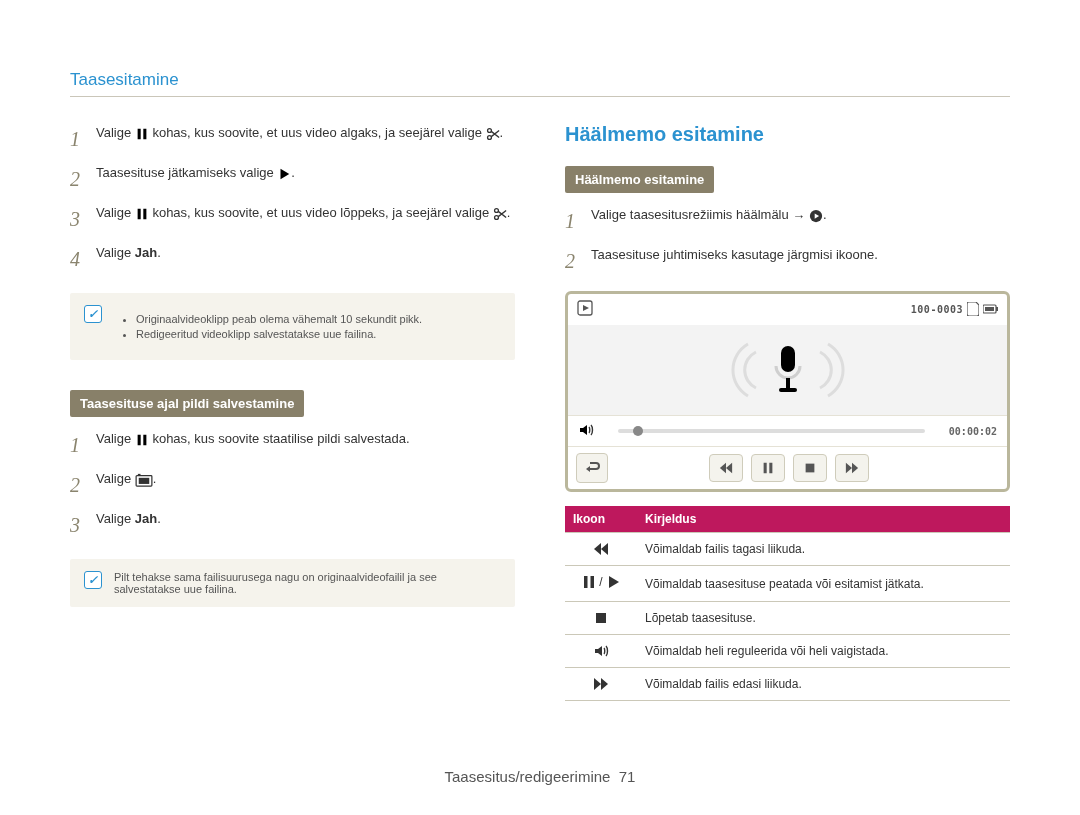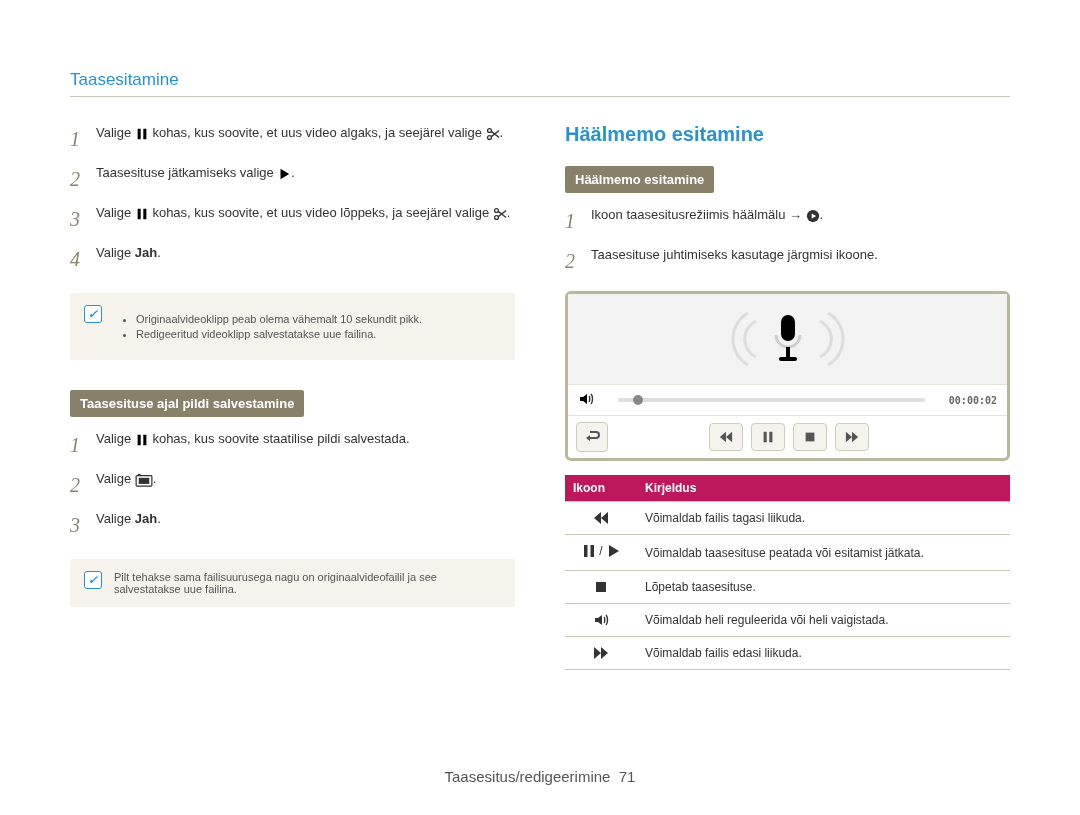--- a/index.html
+++ b/index.html
@@ -391,35 +391,49 @@
       </div>
     </div>
 
     <div class="col">
       <h2 class="section-heading">Häälmemo esitamine</h2>
       <div class="section-bar">Häälmemo esitamine</div>
       <div class="steps">
         <div class="step">
             <span class="step-num">1</span>
           <span class="step-body">
-            <span>Ikoon taasesitusrežiimis häälmälu → </span><span class="inline-icon">
+            <span>Valige taasesitusrežiimis häälmälu → </span><span class="inline-icon">
                 <svg>
                   <use href="#i-play-circ"></use>
                 </svg>
               </span><span>.</span>
           </span>
         </div>
         <div class="step">
             <span class="step-num">2</span>
           <span class="step-body">Taasesituse juhtimiseks kasutage järgmisi ikoone.</span>
         </div>
       </div>
 
       
       <div class="device">
+        <div class="dev-header">
+          <span class="dev-header-left"><svg width="18" height="16">
+                <use href="#i-play-box"></use>
+              </svg></span>
+          <span class="dev-header-right">
+            <span>100-0003</span>
+            <span><svg width="12" height="14">
+                  <use href="#i-sd"></use>
+                </svg></span>
+            <span><svg width="16" height="10">
+                  <use href="#i-batt"></use>
+                </svg></span>
+          </span>
+        </div>
         <div class="dev-canvas">
           <svg width="34" height="60" style="position:absolute;left:calc(50% - 60px)">
               <use href="#i-arcs-l"></use>
             </svg>
           <svg width="40" height="52">
               <use href="#i-mic"></use>
             </svg>
           <svg width="34" height="60" style="position:absolute;right:calc(50% - 60px)">
               <use href="#i-arcs-r"></use>
             </svg>

